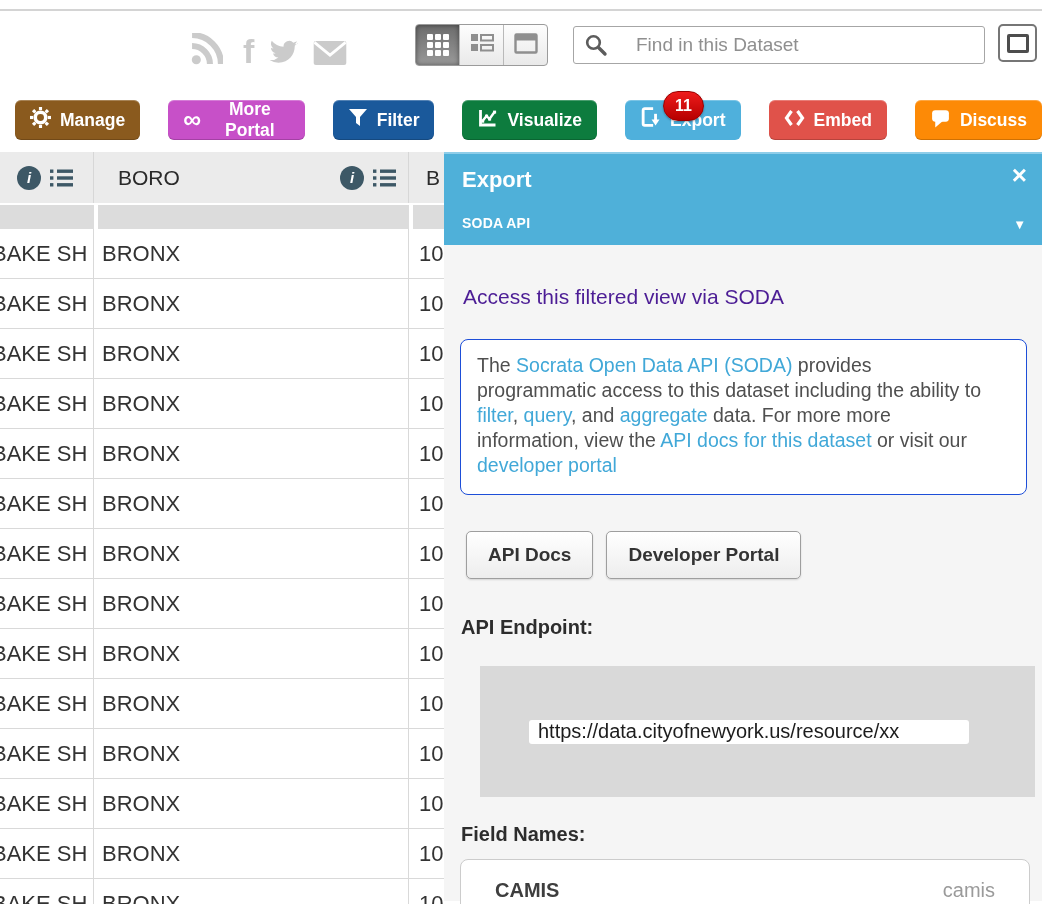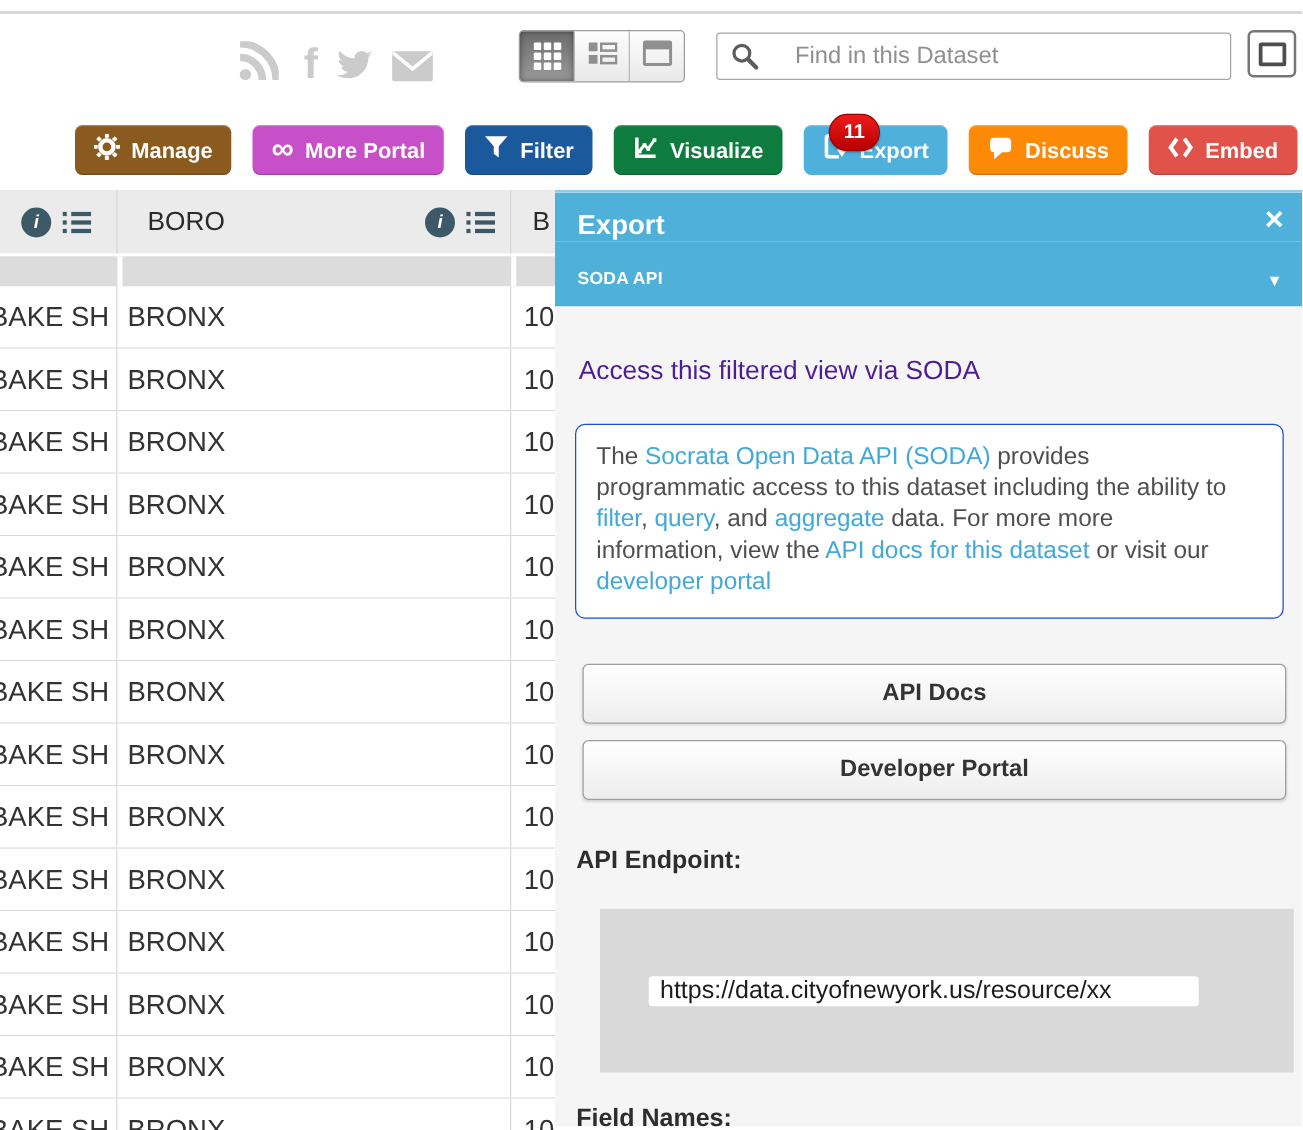--- a/index.html
+++ b/index.html
@@ -31,21 +31,21 @@
   .searchbox input { border:none; outline:none; flex:1; font-size:19px; color:#444;
     font-family:Liberation Sans, sans-serif; margin-left:26px; background:transparent; }
   .searchbox input::placeholder { color:#8f8f8f; opacity:1; }
 
   .fullscreen-btn { position:absolute; left:998px; top:24px; width:39px; height:38px;
     border:2px solid #767676; border-radius:5px; background:#fff; box-sizing:border-box;
     display:flex; align-items:center; justify-content:center; cursor:pointer; }
   .fullscreen-glyph { width:16px; height:13px; border:3px solid #4d4d4d; border-radius:2px; }
 
   
-  .actions { position:absolute; left:15px; top:100px; display:flex; gap:17px;margin-left:45px; }
+  .actions { position:absolute; left:15px; top:100px; display:flex; gap:28px; }
   .act { height:40px; border:none; border-radius:6px; color:#fff; font-size:17.5px; font-weight:600;
     font-family:"Liberation Sans",sans-serif; display:flex; align-items:center; gap:9px;
     padding:0 15px; cursor:pointer;
     box-shadow:inset 0 1px 0 rgba(255,255,255,.25), inset 0 -1px 0 rgba(0,0,0,.18); }
   .act.active { box-shadow:0 0 0 3px #ffffff, inset 0 1px 0 rgba(255,255,255,.25); }
   .inf { font-size:25px; font-weight:bold; line-height:18px; margin-top:-3px; }
 
   .badge { position:absolute; left:663px; top:91px; z-index:6; height:26px; padding:1px 11px;
     background:linear-gradient(#ee1b1b,#b60000); border:1px solid #9c0000; border-radius:16px;
     color:#fff; font-size:16px; font-weight:bold; display:flex; align-items:center;
@@ -88,32 +88,32 @@
   .soda-caret { position:absolute; right:16px; top:24px; color:#fff; font-size:13px; cursor:pointer; }
 
   .panel-body { background:#f5f5f5; height:656px; padding:0 13px 0 16px; box-sizing:border-box; }
   .lead { margin:0; padding-top:40px; margin-left:3px; font-size:21px; color:#4c1d95; font-weight:300; }
 
   .infobox { margin-top:30px; background:#fff; border:1px solid #1d4ed8; border-radius:8px;
     padding:13px 16px 16px; box-sizing:border-box; width:567px; }
   .infobox p { margin:0; font-size:19.5px; line-height:25px; color:#4f4f4f; max-width:516px; }
   .infobox a { color:#41a8d8; text-decoration:none; cursor:pointer; }
 
-  .pbtns { margin-top:36px; margin-left:6px; display:flex; gap:13px;flex-direction:column; }
+  .pbtns { margin-top:36px; margin-left:6px; display:flex; gap:13px; }
   .pbtn { font-family:"Liberation Sans",sans-serif; font-size:19px; font-weight:bold; color:#333;
     background:linear-gradient(#ffffff,#ededed); border:1px solid #9e9e9e; border-radius:5px;
     padding:12px 21px; box-shadow:0 1px 2px rgba(0,0,0,.14); cursor:pointer; }
 
   .ph { margin:0; font-size:20px; font-weight:bold; color:#2d2d2d; }
   .ph-endpoint { margin-top:37px; margin-left:1px; }
   .ph-fields { margin-top:26px; margin-left:1px; }
 
   .endpoint-box { margin-top:27px; margin-left:20px; width:555px; height:131px; background:#d9d9d9;
     display:flex; align-items:center; }
-  .endpoint-input { margin-left:39px; width:440px; height:24px; border:none; border-radius:3px;
+  .endpoint-input { margin-left:49px; width:440px; height:24px; border:none; border-radius:3px;
     background:#fff; font-size:20px; color:#1c1c1c; padding:0 9px; box-sizing:border-box;
     font-family:"Liberation Sans",sans-serif; outline:none; }
 
   .fieldsbox { margin-top:13px; background:#fff; border:1px solid #cccccc; border-radius:8px;
     width:570px; box-sizing:border-box; padding:19px 34px 30px; display:flex;
     justify-content:space-between; align-items:flex-start; }
   .fname { font-size:20px; font-weight:bold; color:#3e3e3e; }
   .fapi { font-size:20px; color:#9a9a9a; }
 </style>
 </head>
@@ -228,33 +228,33 @@
     <span>Visualize</span>
   </button>
   <button class="act active" style="background: rgb(79, 176, 220);">
     <span><svg width="21" height="21" viewBox="0 0 20 20">
           <path d="M12.5,1.5 H4.5 a1.5 1.5 0 0 0 -1.5 1.5 V16 a1.5 1.5 0 0 0 1.5 1.5 H12.5" fill="none" stroke="#fff" stroke-width="2.7"></path>
           <line x1="14.8" y1="6.5" x2="14.8" y2="13" stroke="#fff" stroke-width="2.7"></line>
           <polygon points="11,12 18.6,12 14.8,17.5" fill="#fff"></polygon>
         </svg></span>
     <span>Export</span>
   </button>
+  <button class="act" style="background: rgb(224, 82, 74);">
+    <span><svg width="21" height="20" viewBox="0 0 20 20">
+          <polyline points="7,3 2,10 7,17" stroke="#fff" stroke-width="3.2" fill="none"></polyline>
+          <polyline points="13,3 18,10 13,17" stroke="#fff" stroke-width="3.2" fill="none"></polyline>
+        </svg></span>
+    <span>Embed</span>
+  </button>
   <button class="act" style="background: rgb(253, 138, 6);">
     <span><svg width="21" height="21" viewBox="0 0 20 20">
           <rect x="2" y="3" width="16" height="11" rx="3" fill="#fff"></rect>
           <polygon points="5,13 5,19.5 12.5,13" fill="#fff"></polygon>
         </svg></span>
     <span>Discuss</span>
-  </button>
-  <button class="act" style="background: rgb(224, 82, 74);">
-    <span><svg width="21" height="20" viewBox="0 0 20 20">
-          <polyline points="7,3 2,10 7,17" stroke="#fff" stroke-width="3.2" fill="none"></polyline>
-          <polyline points="13,3 18,10 13,17" stroke="#fff" stroke-width="3.2" fill="none"></polyline>
-        </svg></span>
-    <span>Embed</span>
   </button>
 </div>
 
 <div class="badge">11</div>
 
 <div class="grid">
   <div class="grid-h">
     <div class="gh gh1">
       <span class="hicon-info">i</span>
       <span class="hicon-menu">

